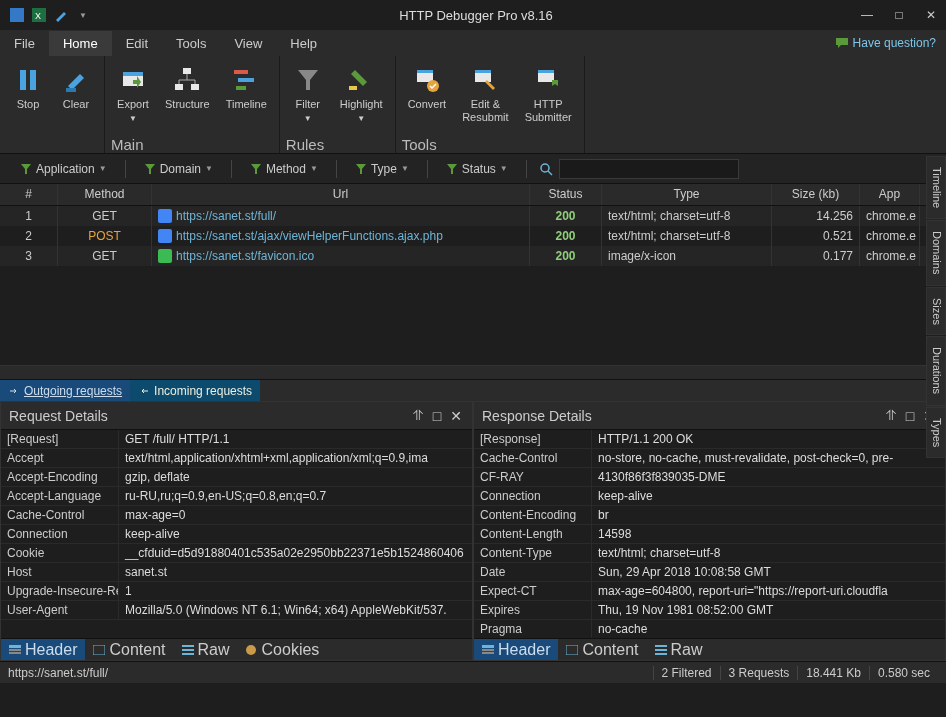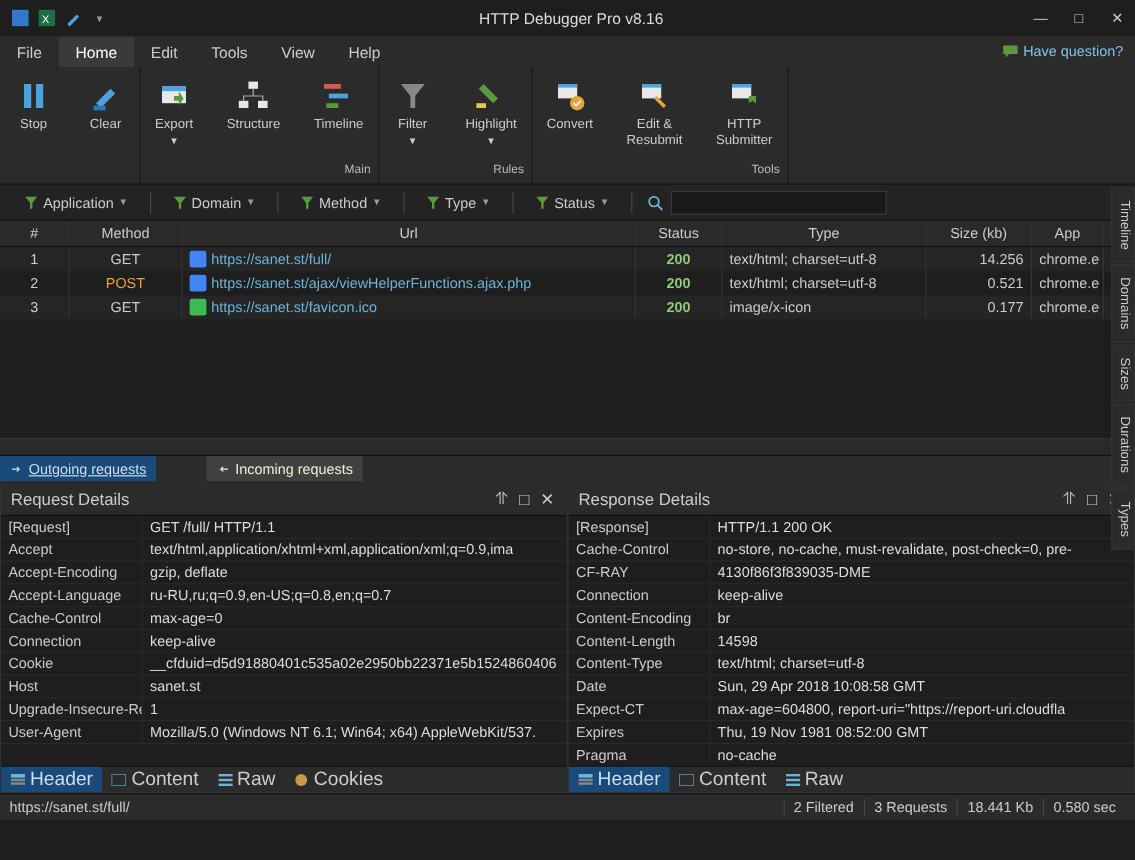--- a/index.html
+++ b/index.html
@@ -10,46 +10,46 @@
 .titlebar .title { flex:1; text-align:center; color:#ddd; font-size:13px; }
 .titlebar .winctrls { display:flex; gap:18px; }
 .titlebar .winctrls span { width:14px; text-align:center; cursor:pointer; }
 .menubar { height:26px; background:#2b2b2b; display:flex; align-items:center; }
 .menubar .menuitem { padding:5px 14px; cursor:pointer; color:#ccc; font-size:13px; }
 .menubar .menuitem.active { background:#3a3a3a; color:#fff; }
 .menubar .spacer { flex:1; }
 .menubar .haveq { color:#7ec5e8; padding:0 10px; cursor:pointer; display:flex; align-items:center; gap:4px; }
 .ribbon { height:98px; background:#2b2b2b; display:flex; border-bottom:1px solid #111; }
 .ribgroup { display:flex; flex-direction:column; padding:4px 6px 2px 6px; border-right:1px solid #1a1a1a; }
-.ribrow { display:flex; gap:16px; flex:1; }
+.ribrow { display:flex; gap:4px; flex:1; }
 .ribbtn { display:flex; flex-direction:column; align-items:center; justify-content:flex-start; padding:4px 6px; cursor:pointer; min-width:44px; }
 .ribicon { width:32px; height:32px; display:flex; align-items:center; justify-content:center; margin-bottom:2px; }
 .riblabel { font-size:11px; color:#ccc; text-align:center; line-height:13px; }
-.ribsub { font-size:10px; color:#bbb; text-align:right; height:15px; margin-top:auto; }
+.ribsub { font-size:15px; color:#bbb; text-align:left; height:15px; margin-top:auto; }
 .filterbar { height:30px; background:#232323; display:flex; align-items:center; gap:12px; padding:0 14px; border-bottom:1px solid #111; }
 .filterbtn { display:flex; align-items:center; gap:4px; color:#ccc; cursor:pointer; padding:3px 6px; }
 .filterbtn .arr { font-size:8px; color:#999; }
 .filterbar .srch { display:flex; align-items:center; gap:6px; }
 .filterbar input { background:#1a1a1a; border:1px solid #3a3a3a; height:20px; width:180px; color:#ccc; padding:0 4px; }
 .grid { height:195px; background:#1e1e1e; overflow:hidden; position:relative; }
 .ghead { display:flex; background:#2a2a2a; height:22px; border-bottom:1px solid #111; }
 .ghead div, .grow div { padding:3px 6px; border-right:1px solid #333; font-size:12px; overflow:hidden; white-space:nowrap; }
 .ghead div { color:#ccc; text-align:center; }
 .c-num{width:58px;text-align:right;} .c-meth{width:94px;text-align:center;} .c-url{width:378px;} .c-stat{width:72px;text-align:center;} .c-type{width:170px;} .c-size{width:88px;text-align:right;} .c-app{width:60px;}
 .grow { display:flex; height:20px; }
 .grow:nth-child(odd){background:#252525;} .grow:nth-child(even){background:#1e1e1e;}
 .grow .c-url { color:#6db5d8; display:flex; align-items:center; gap:4px; }
 .grow .post { color:#e6a43c; }
 .grow .c-stat { color:#8fcf7a; font-weight:bold; text-align:center; }
 .favicn{width:14px;height:14px;background:#4285f4;border-radius:2px;display:inline-block;}
 .favicn.grn{background:#3cba54;}
 .scrollh { position:absolute; bottom:0; left:0; right:0; height:14px; background:#2a2a2a; border-top:1px solid #333;}
 .tabstrip { height:22px; background:#2b2b2b; display:flex; align-items:stretch; border-top:1px solid #111; }
 .tab { display:flex; align-items:center; gap:4px; padding:0 8px; font-size:12px; cursor:pointer; }
-.tab.blue{background:#1a4a7a;color:#cde;text-decoration:underline;} .tab.yellow{background:#404040;color:#eed;margin-left:42px;}
+.tab.blue{background:#1a4a7a;color:#cde;text-decoration:underline;} .tab.yellow{background:#0c4a6e;color:#eed;}
 .tabicn{width:12px;height:12px;}
 .panels { display:flex; height:260px; background:#1e1e1e; }
 .panel { flex:1; display:flex; flex-direction:column; border:1px solid #333; }
 .panel-hd { height:28px; background:#2b2b2b; display:flex; align-items:center; padding:0 8px; font-size:14px; color:#ccc; border-bottom:1px solid #111; }
 .panel-hd .spacer{flex:1;}
 .panel-hd .pctrl{width:16px;text-align:center;cursor:pointer;margin-left:3px;}
 .panel-body { flex:1; overflow:hidden; background:#1e1e1e; }
 .kv { display:flex; border-bottom:1px solid #2a2a2a; height:19px; }
 .kv .k { width:118px; padding:2px 6px; color:#ccc; border-right:1px solid #2a2a2a; overflow:hidden; white-space:nowrap; }
 .kv .v { flex:1; padding:2px 6px; color:#ddd; overflow:hidden; white-space:nowrap; }

